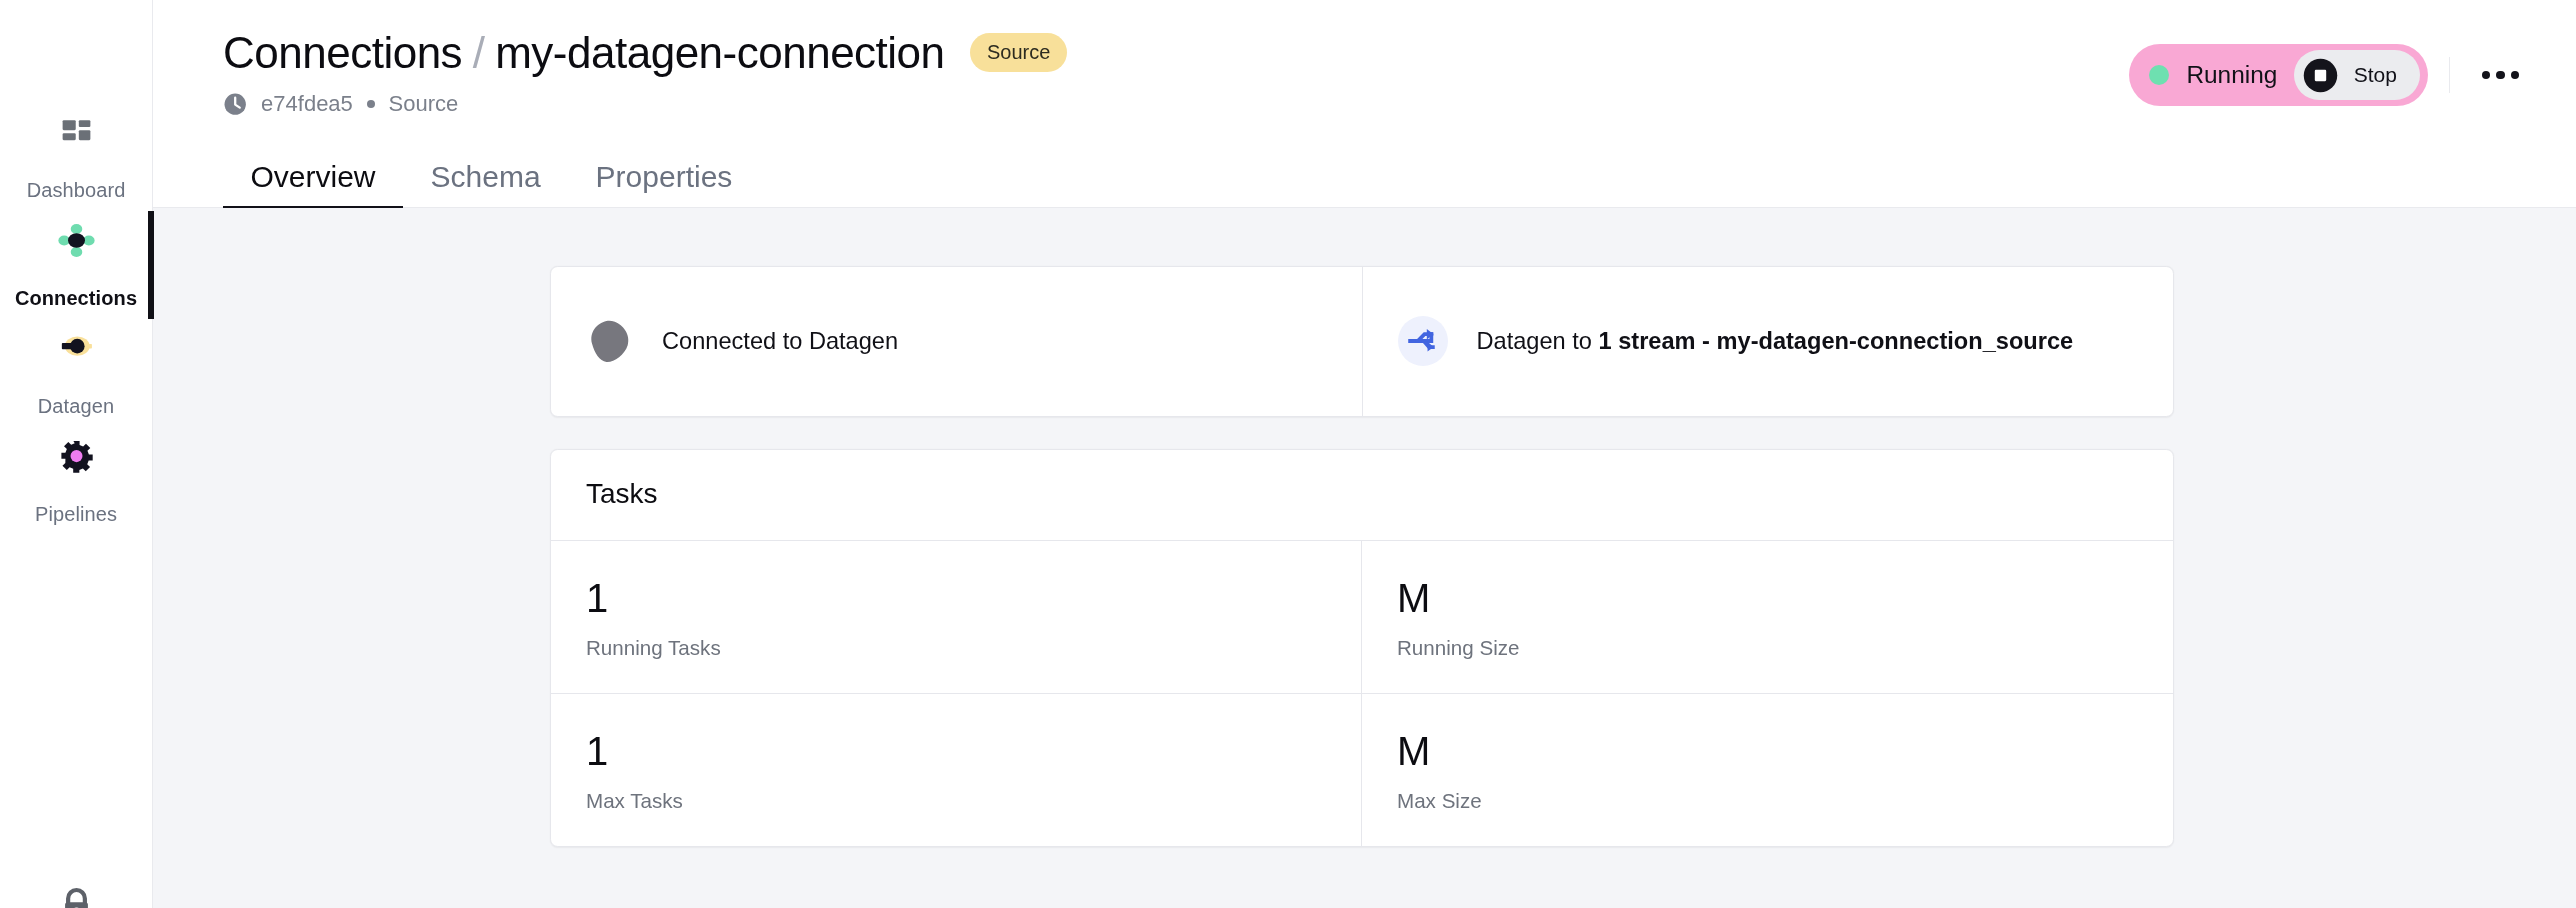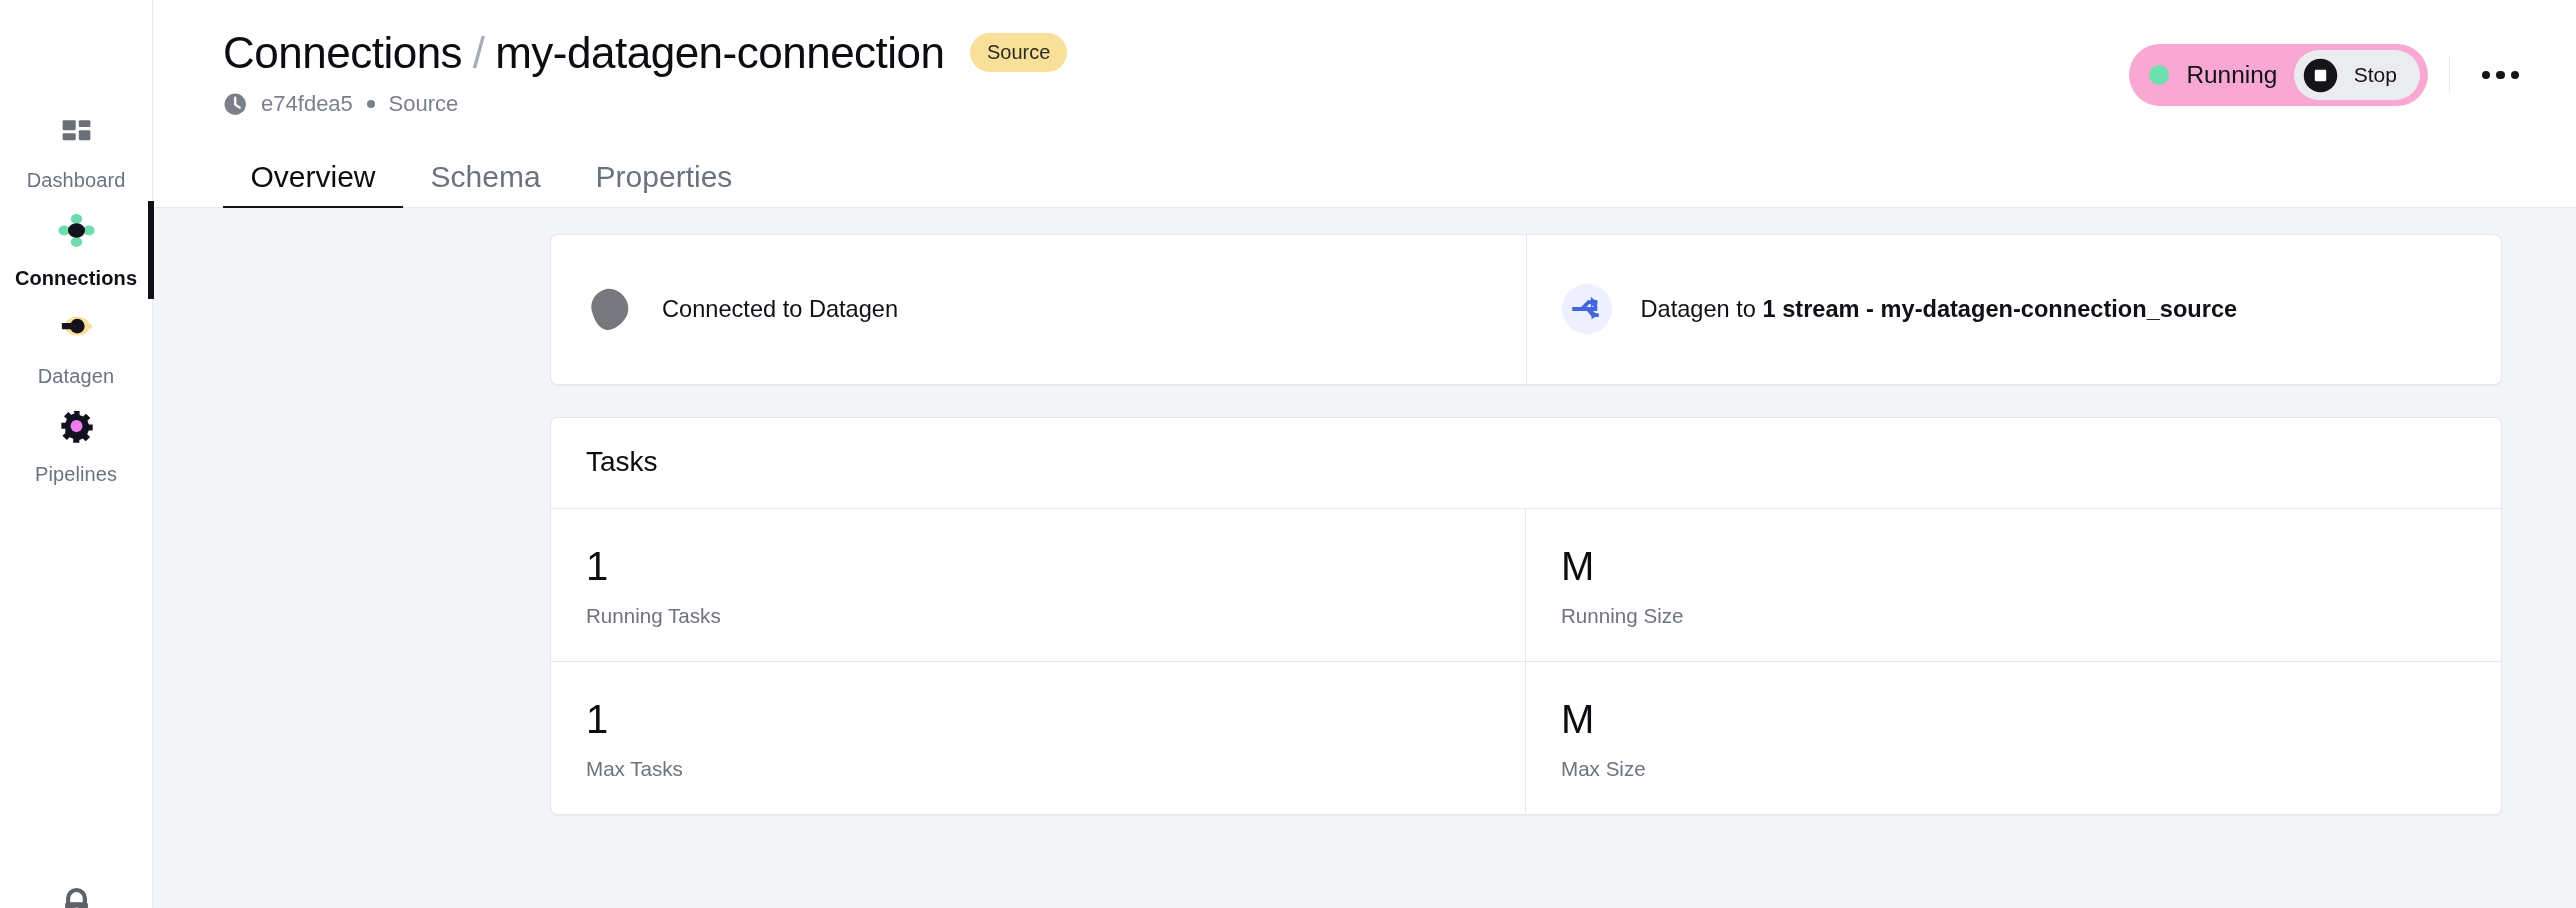--- a/index.html
+++ b/index.html
@@ -25,21 +25,21 @@
     height:73px; width:100%;
     display:flex; align-items:flex-end; justify-content:center;
     overflow:hidden;
   }
   .logo-mark { margin-bottom:46px; }
   .nav { width:100%; margin-top:30.5px; }
   .nav-item {
     position:relative;
     width:100%;
     padding:10.7px 0 9.2px 0;
-    display:flex; flex-direction:column; align-items:center; gap:18px;
+    display:flex; flex-direction:column; align-items:center; gap:28px;
     cursor:pointer;
     text-decoration:none;
   }
   .nav-icon { width:37px; height:37px; display:block; }
   .nav-label {
     font-size:20px; line-height:23px; color:#6b7280; font-weight:400;
     letter-spacing:0.1px;
   }
   .nav-item.active .nav-label { color:#101016; font-weight:700; }
   .nav-item.active .active-bar {
@@ -150,21 +150,21 @@
   }
   .tab.active { color:#0c0c11; border-bottom-color:#111118; }
 
   
   .content {
     flex:1 1 auto;
     background:#f4f5f8;
     padding:26px 0 0 0;
     overflow:hidden;
   }
-  .content-inner { width:1952px; margin-left:397px; }
+  .content-inner { width:1624px; margin-left:397px;margin-top:32px; }
 
   .card {
     background:#ffffff;
     border:0.8px solid #e6e7ec;
     border-radius:7.6px;
     box-shadow:0 0.8px 1.5px rgba(16,16,22,.05);
   }
 
   .summary-row { display:flex; }
   .summary-row .card { display:flex; width:100%; padding:0; }

